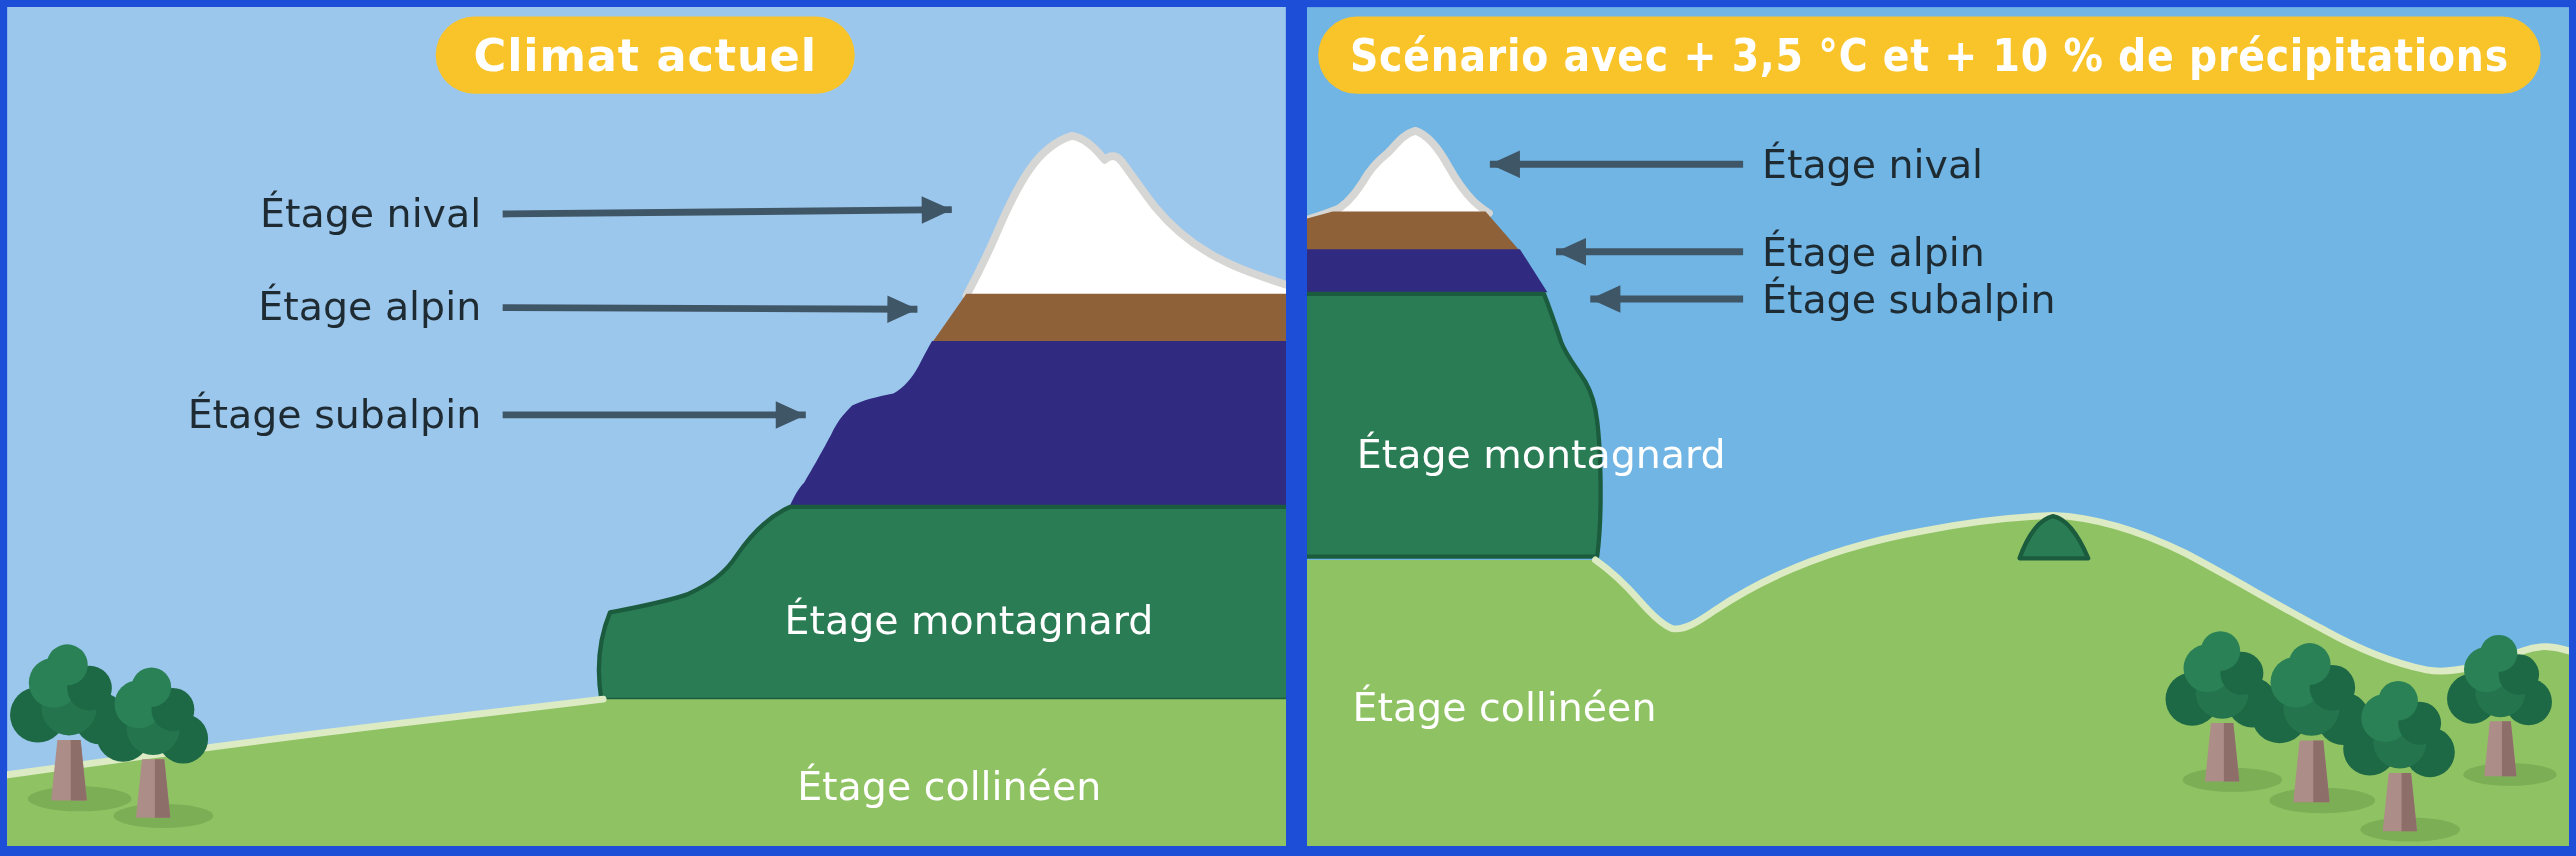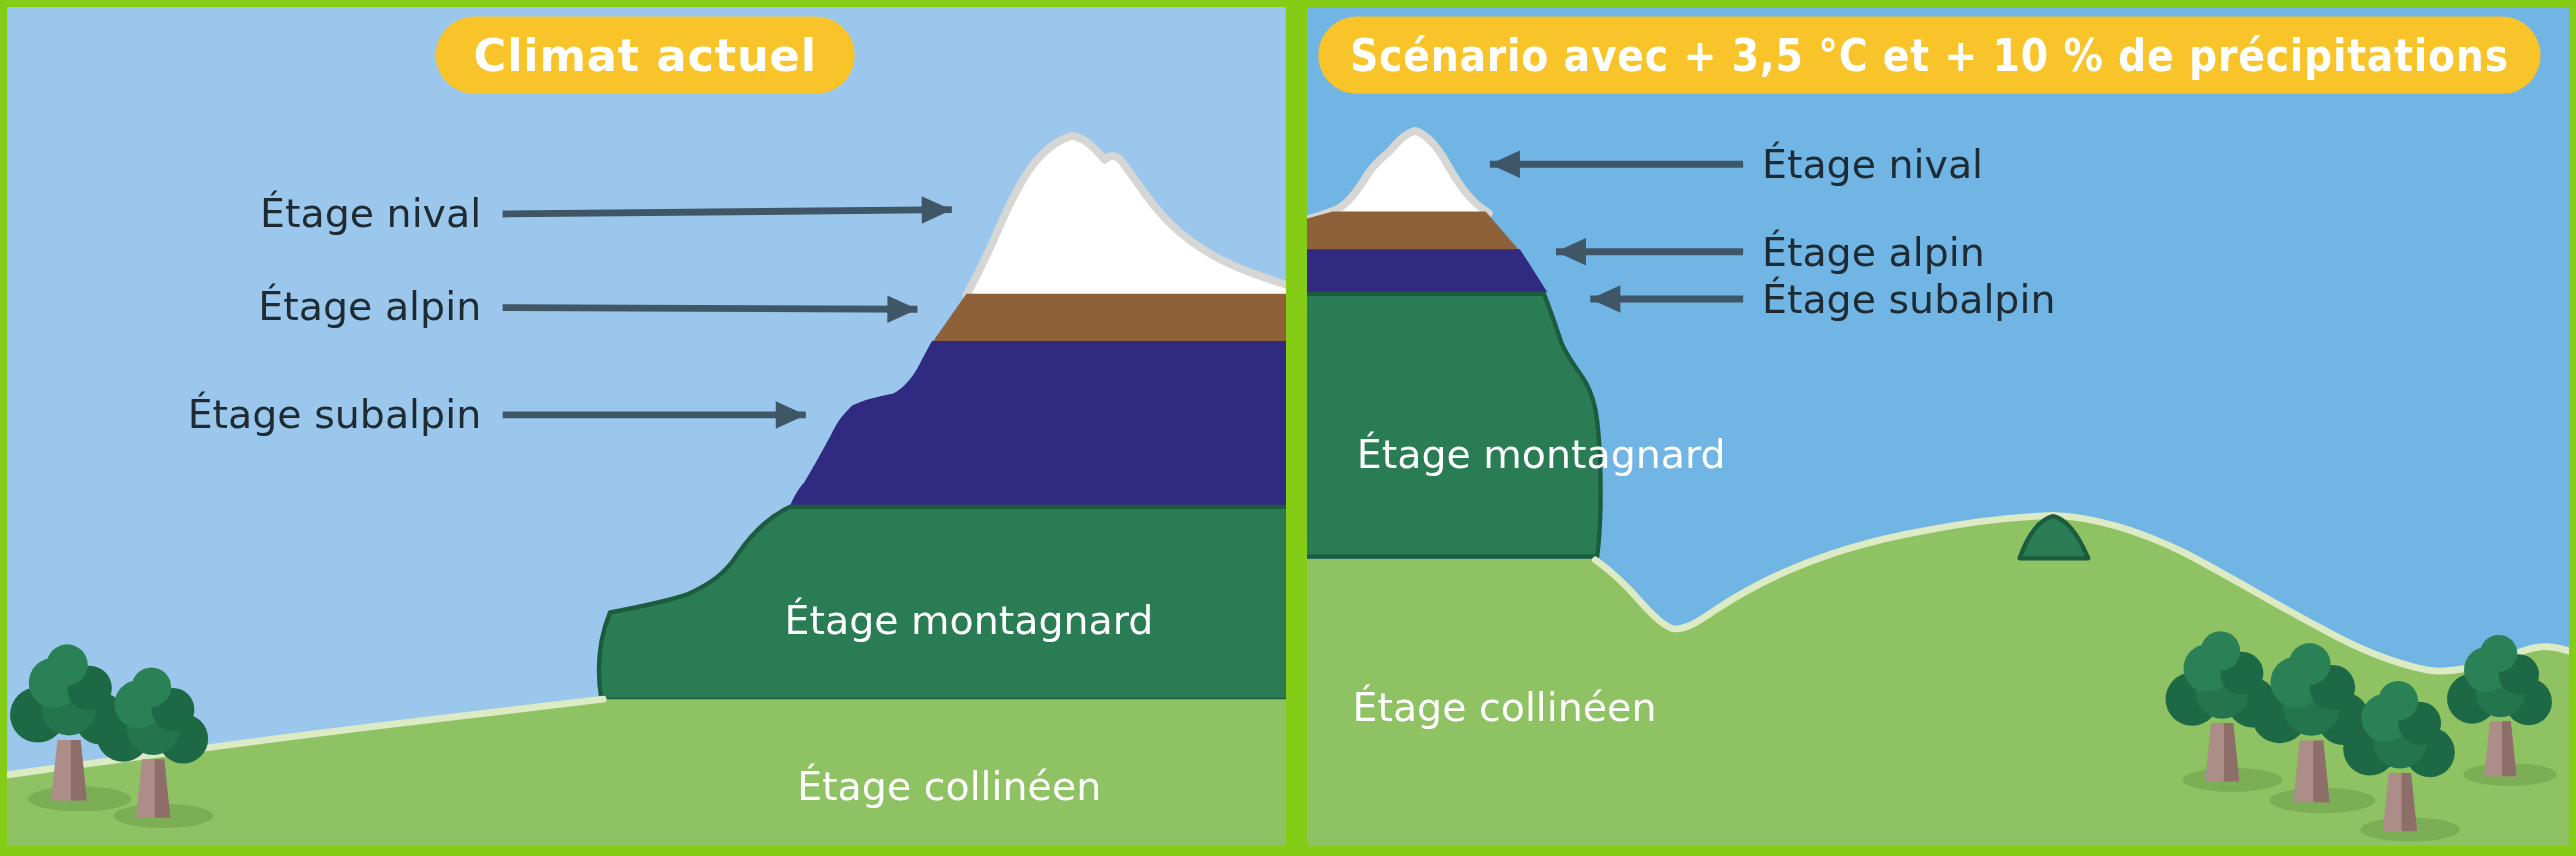--- a/index.html
+++ b/index.html
@@ -1,16 +1,16 @@
 <!DOCTYPE html>
 <html style="--sky_left: #9cc7ec; --sky_right: #70b5e4; --snow: #ffffff; --snow_outline: #d6d6d4; --alpin: #8f6138; --subalpin: #302b80; --montagnard: #2a7c54; --montagnard_outline: #1b5b3e; --collineen: #8fc263; --collineen_outline: #dcebc4; --grass_shadow: #7bae55; --tree_dark: #1d6845; --tree_mid: #24744d; --tree_light: #2a8156; --trunk: #ad8d87; --trunk_dark: #8e6e69; --pill: #f9c42a; --title_text: #ffffff; --label_text: #1e2b33; --label_light: #ffffff; --arrow: #3f5666;font-size:13.7px"><head>
 <meta charset="utf-8">
 <style>
   html,body{margin:0;padding:0;background:#ffffff;}
-  .frame{position:relative;width:2576px;height:856px;background:#84cc16;overflow:hidden;}
+  .frame{position:relative;width:2576px;height:856px;background:#1d4ed8;overflow:hidden;}
   .panel{position:absolute;top:6.9px;display:block;}
   #leftPanel{left:6.9px;}
   #rightPanel{left:1307px;}
   text{font-family:"DejaVu Sans","Liberation Sans",sans-serif;}
   .title-text{fill:var(--title_text);font-size:52px;font-weight:800;letter-spacing:1px;}
   .zone-label-dark{fill:var(--label_text);font-size:46px;font-weight:500;}
   .zone-label-light{fill:var(--label_light);font-size:46px;font-weight:500;}
   .sky-left{fill:var(--sky_left);}
   .sky-right{fill:var(--sky_right);}
   .snow{fill:var(--snow);}

